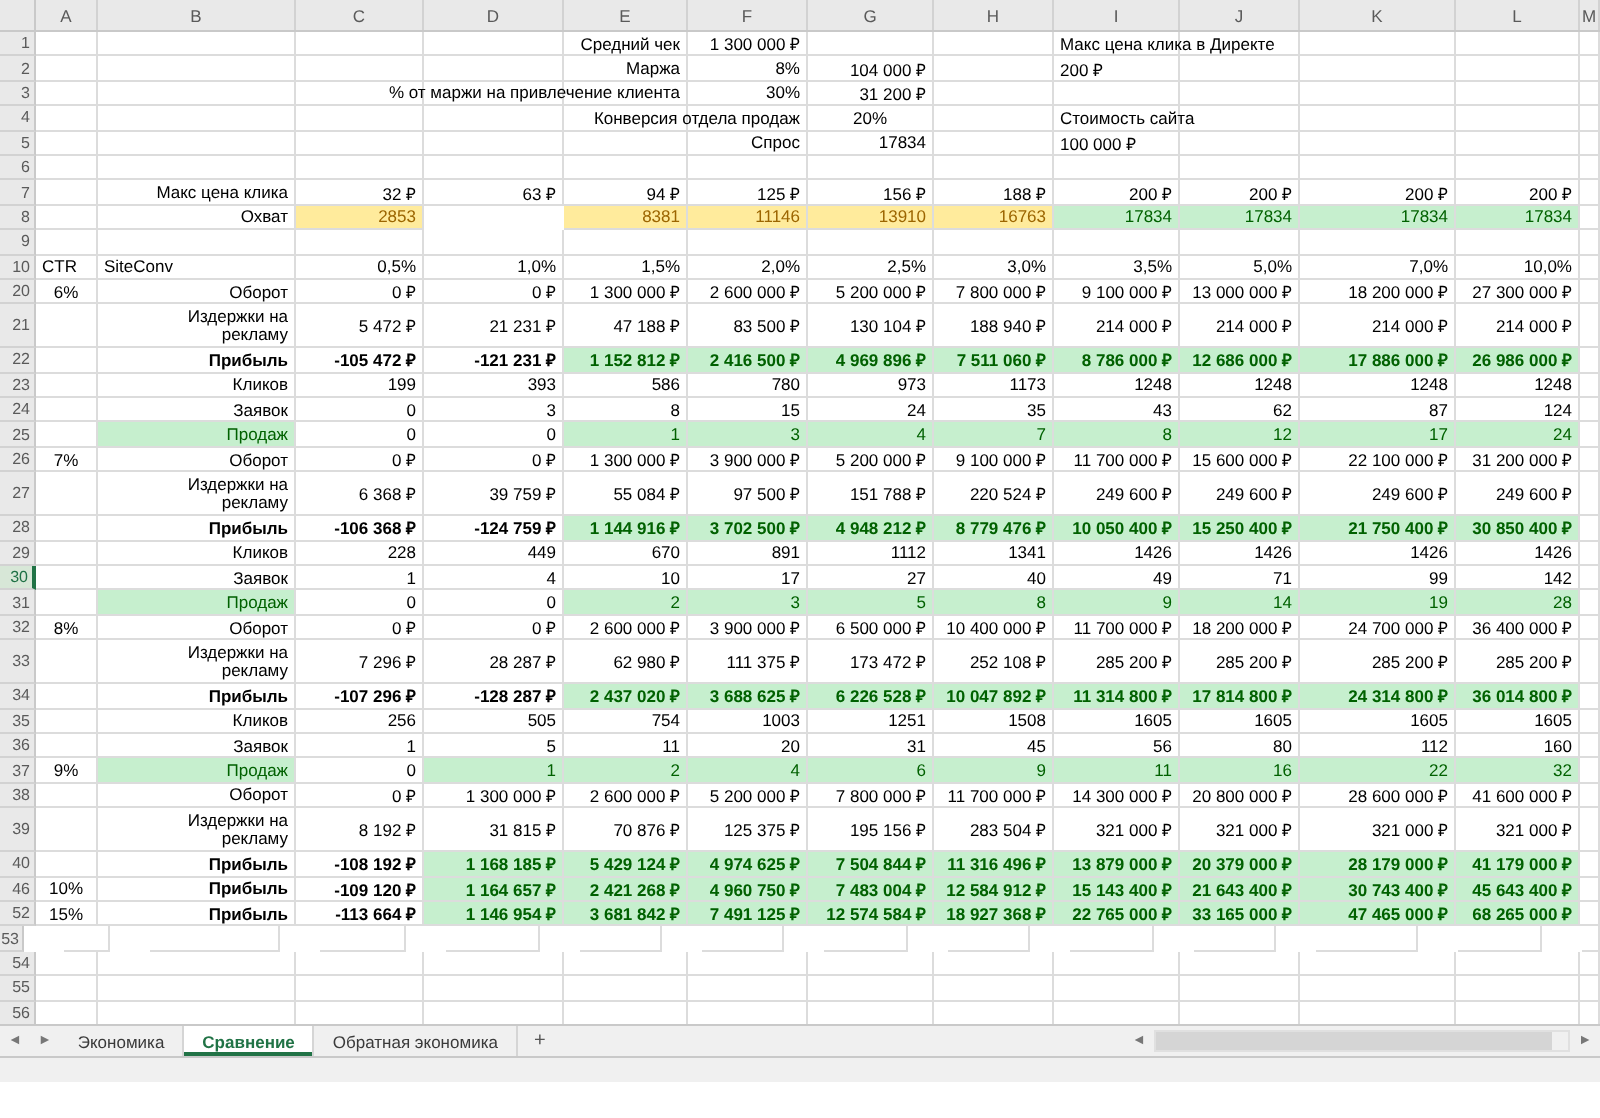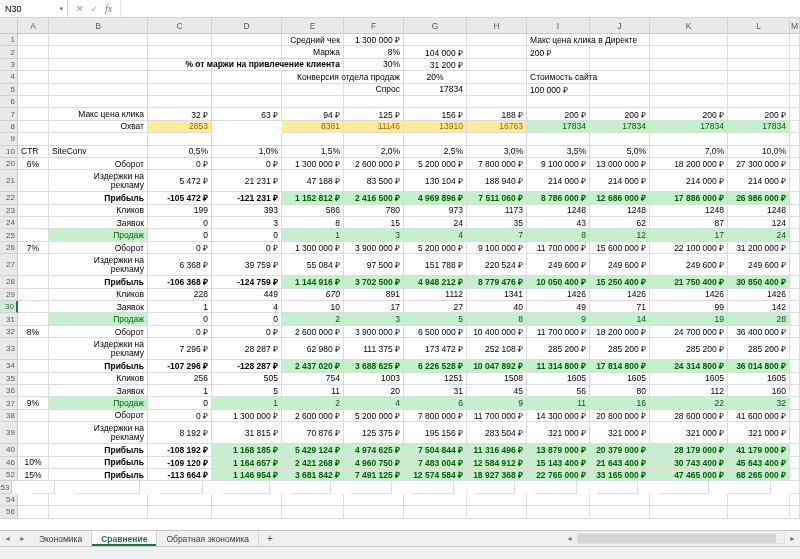--- a/index.html
+++ b/index.html
@@ -54,32 +54,20 @@
   .hs-track{flex:1;height:11px;background:#F0F0F0;border:1px solid #E0E0E0;box-sizing:border-box;display:flex;}
   .hs-thumb{width:96%;height:100%;background:#D5D5D5;}
   
   .statusbar{height:13px;background:#F0F0F0;border-top:1px solid #C9C9C9;box-sizing:border-box;}
 </style>
 </head>
 <body>
 
 <div class="app">
 
-  <div class="formulabar">
-    <div class="namebox">
-      <span class="nb-text">N30</span>
-      <span class="nb-caret">▾</span>
-    </div>
-    <div class="fb-btns">
-      <span class="fb-x">✕</span>
-      <span class="fb-ck">✓</span>
-      <span class="fb-fx">fx</span>
-    </div>
-    <div class="fb-input"></div>
-  </div>
 
   <div class="col-headers" id="colheaders">
     <div class="corner"></div>
   <div class="col-hdr" style="width: 31px;">A</div>
       <div class="col-hdr" style="width: 99px;">B</div>
       <div class="col-hdr" style="width: 64px;">C</div>
       <div class="col-hdr" style="width: 70px;">D</div>
       <div class="col-hdr" style="width: 62px;">E</div>
       <div class="col-hdr" style="width: 60px;">F</div>
       <div class="col-hdr" style="width: 63px;">G</div>
@@ -137,21 +125,21 @@
         <div class="cell" style="width: 78px;"></div>
         <div class="cell" style="width: 62px;"></div>
         <div class="cell" style="width: 10px;"></div>
       </div>
       <div class="row" style="height: 12.4px;">
         <div class="row-hdr">3</div>
         <div class="cell" style="width: 31px;"></div>
         <div class="cell" style="width: 99px;"></div>
         <div class="cell" style="width: 64px;"></div>
         <div class="cell" style="width: 70px;"></div>
-        <div class="cell ovr" style="width: 62px; font-weight: bold;">
+        <div class="cell ovr" style="width: 62px;">
           <span>% от маржи на привлечение клиента</span>
         </div>
         <div class="cell al-r" style="width: 60px;">
           <span>30%</span>
         </div>
         <div class="cell al-r" style="width: 63px;">
           <span>31 200 ₽</span>
         </div>
         <div class="cell" style="width: 60px;"></div>
         <div class="cell" style="width: 63px;"></div>
@@ -703,21 +691,21 @@
         <div class="cell" style="width: 31px;"></div>
         <div class="cell al-r" style="width: 99px;">
           <span>Кликов</span>
         </div>
         <div class="cell al-r" style="width: 64px;">
           <span>228</span>
         </div>
         <div class="cell al-r" style="width: 70px;">
           <span>449</span>
         </div>
-        <div class="cell al-r" style="width: 62px; font-style: italic;">
+        <div class="cell al-r" style="width: 62px;">
           <span>670</span>
         </div>
         <div class="cell al-r" style="width: 60px;">
           <span>891</span>
         </div>
         <div class="cell al-r" style="width: 63px;">
           <span>1112</span>
         </div>
         <div class="cell al-r" style="width: 60px;">
           <span>1341</span>
@@ -1249,20 +1237,36 @@
         <div class="cell" style="width: 63px;"></div>
         <div class="cell" style="width: 60px;"></div>
         <div class="cell" style="width: 63px;"></div>
         <div class="cell" style="width: 60px;"></div>
         <div class="cell" style="width: 78px;"></div>
         <div class="cell" style="width: 62px;"></div>
         <div class="cell" style="width: 10px;"></div>
       </div>
       <div class="row" style="height: 12.4px;">
         <div class="row-hdr">54</div>
+        <div class="cell" style="width: 31px;"></div>
+        <div class="cell" style="width: 99px;"></div>
+        <div class="cell" style="width: 64px;"></div>
+        <div class="cell" style="width: 70px;"></div>
+        <div class="cell" style="width: 62px;"></div>
+        <div class="cell" style="width: 60px;"></div>
+        <div class="cell" style="width: 63px;"></div>
+        <div class="cell" style="width: 60px;"></div>
+        <div class="cell" style="width: 63px;"></div>
+        <div class="cell" style="width: 60px;"></div>
+        <div class="cell" style="width: 78px;"></div>
+        <div class="cell" style="width: 62px;"></div>
+        <div class="cell" style="width: 10px;"></div>
+      </div>
+      <div class="row" style="height: 12.4px;">
+        <div class="row-hdr">55</div>
         <div class="cell" style="width: 31px;"></div>
         <div class="cell" style="width: 99px;"></div>
         <div class="cell" style="width: 64px;"></div>
         <div class="cell" style="width: 70px;"></div>
         <div class="cell" style="width: 62px;"></div>
         <div class="cell" style="width: 60px;"></div>
         <div class="cell" style="width: 63px;"></div>
         <div class="cell" style="width: 60px;"></div>
         <div class="cell" style="width: 63px;"></div>
         <div class="cell" style="width: 60px;"></div>

